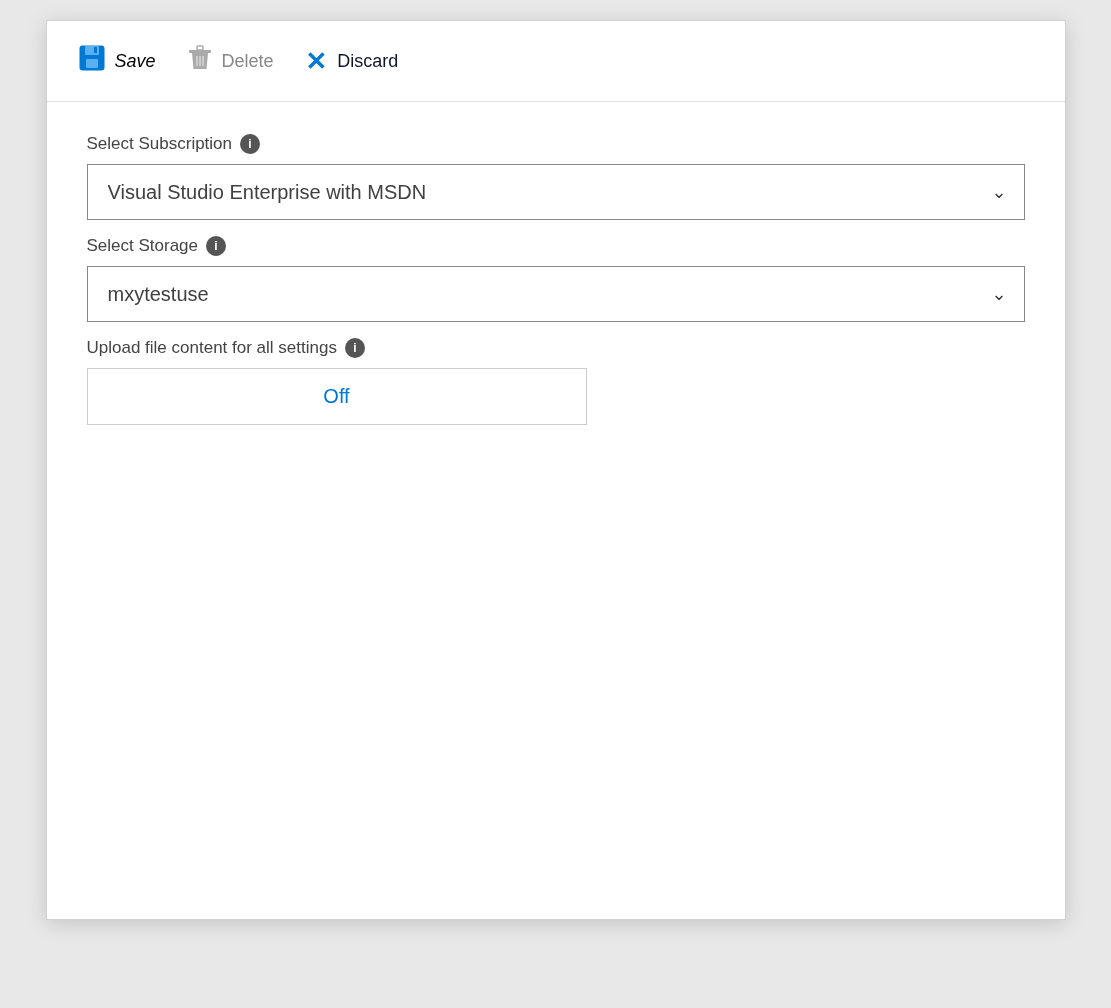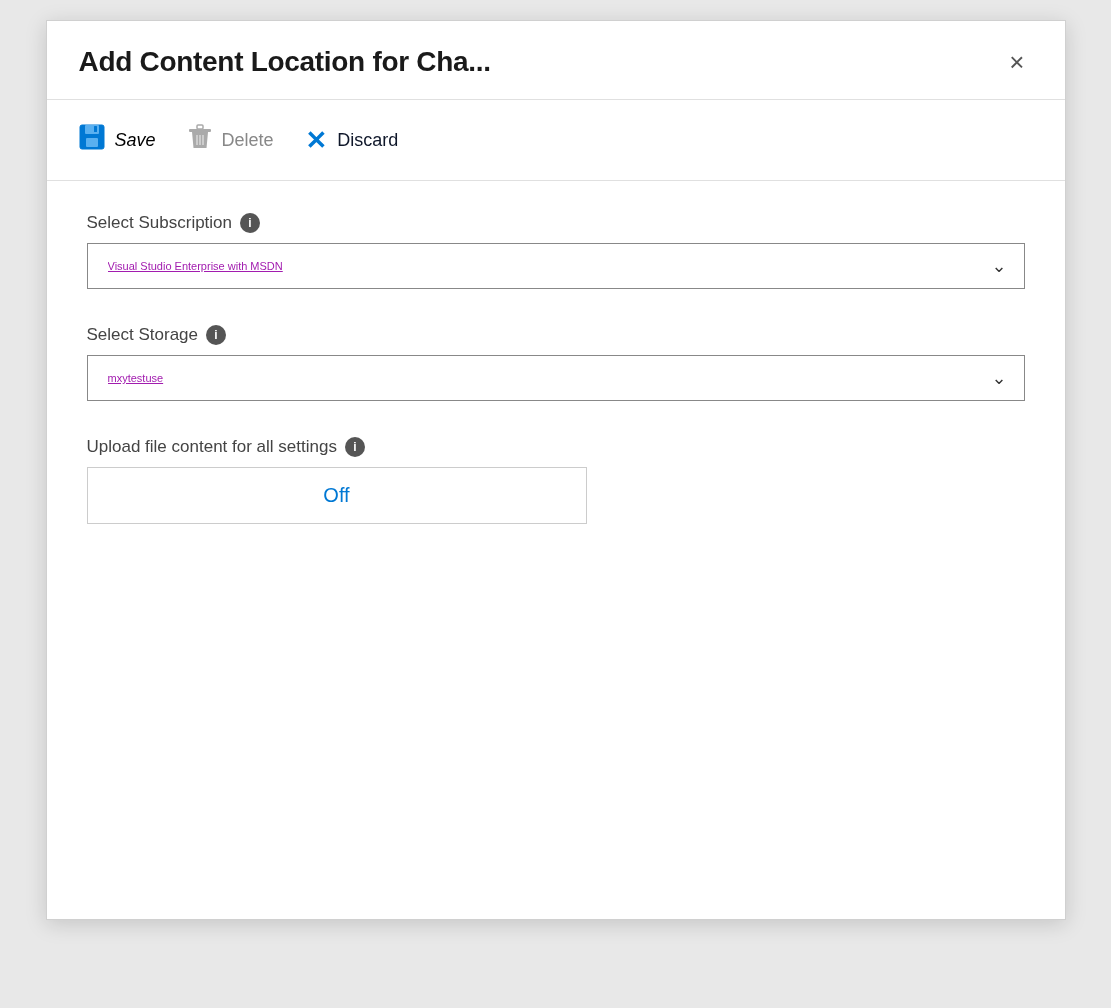--- a/index.html
+++ b/index.html
@@ -102,21 +102,21 @@
 
     .toolbar-btn.discard-btn .btn-label {
       color: #0f172a;
     }
 
     .form-body {
       padding: 32px 40px;
     }
 
     .form-group {
-      margin-bottom: 36px;
+      margin-bottom: 16px;
     }
 
     .form-label-row {
       display: flex;
       align-items: center;
       gap: 8px;
       margin-bottom: 10px;
     }
 
     .form-label {
@@ -136,29 +136,28 @@
       border-radius: 50%;
       font-size: 12px;
       font-weight: 700;
       cursor: pointer;
       flex-shrink: 0;
     }
 
     .select-dropdown {
       width: 100%;
       padding: 16px 20px;
-      font-size: 11px;
+      font-size: 20px;
       border: 1.5px solid #888;
       background: #fff;
       appearance: none;
       -webkit-appearance: none;
       cursor: pointer;
-      color: #a21caf;
+      color: #404040;
       outline: none;
-      text-decoration: underline;
     }
 
     .select-wrapper {
       position: relative;
     }
 
     .select-wrapper .chevron-icon {
       position: absolute;
       right: 18px;
       top: 50%;
@@ -202,24 +201,20 @@
       display: inline-block;
       font-size: 22px;
       color: #888;
     }
   </style>
 </head>
 <body>
 
 <div class="dialog-container">
 
-  <div class="dialog-header">
-    <h1 class="dialog-title">Add Content Location for Cha...</h1>
-    <button class="close-button">×</button>
-  </div>
 
   <div class="toolbar">
 
     <button class="toolbar-btn save-btn">
       <span class="btn-icon">
         
         <svg width="26" height="26" viewBox="0 0 26 26" fill="none" xmlns="http://www.w3.org/2000/svg">
           <rect x="1" y="1" width="24" height="24" rx="2" fill="#0078d4" stroke="#0078d4" stroke-width="1"></rect>
           <rect x="6" y="1" width="14" height="9" rx="1" fill="#5ab0f0"></rect>
           <rect x="7" y="14" width="12" height="9" rx="1" fill="#5ab0f0"></rect>

